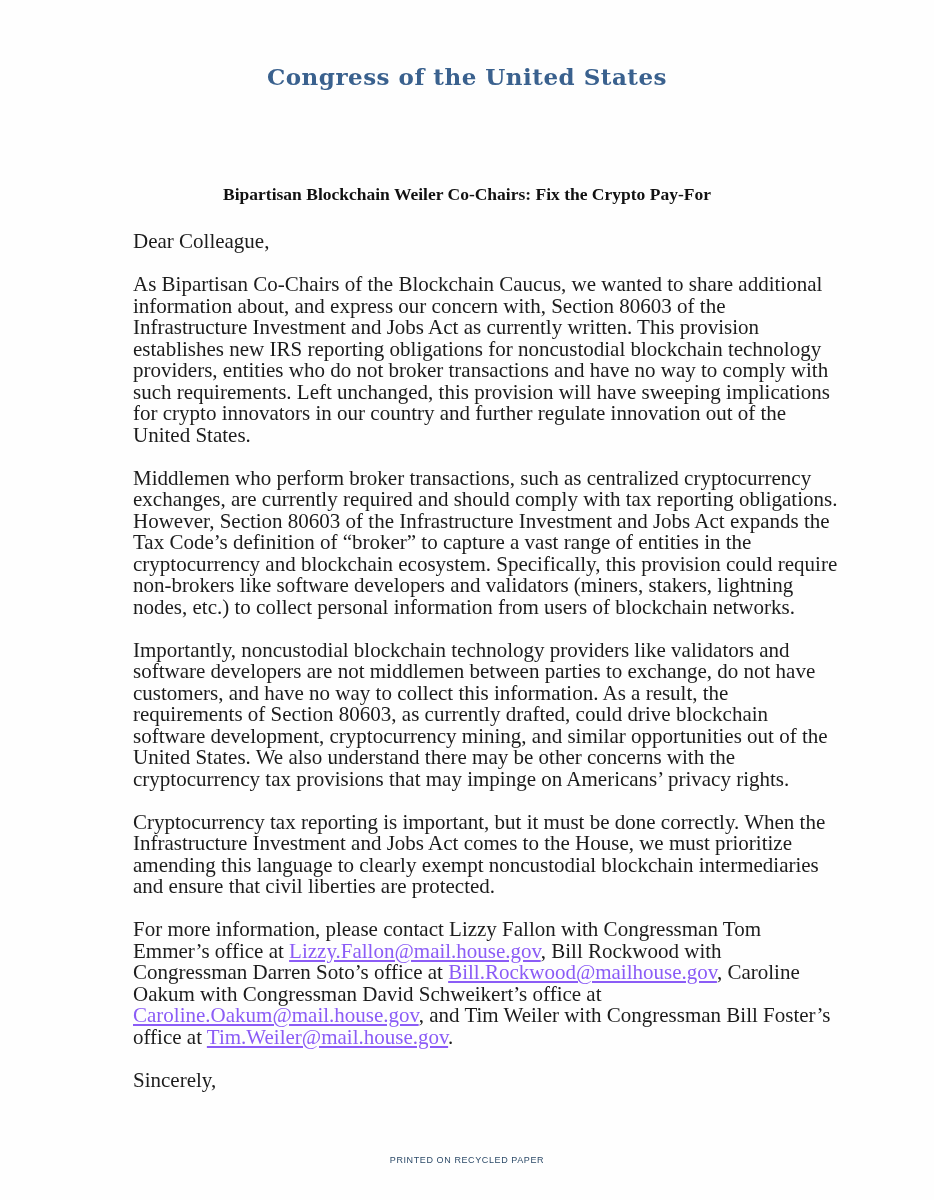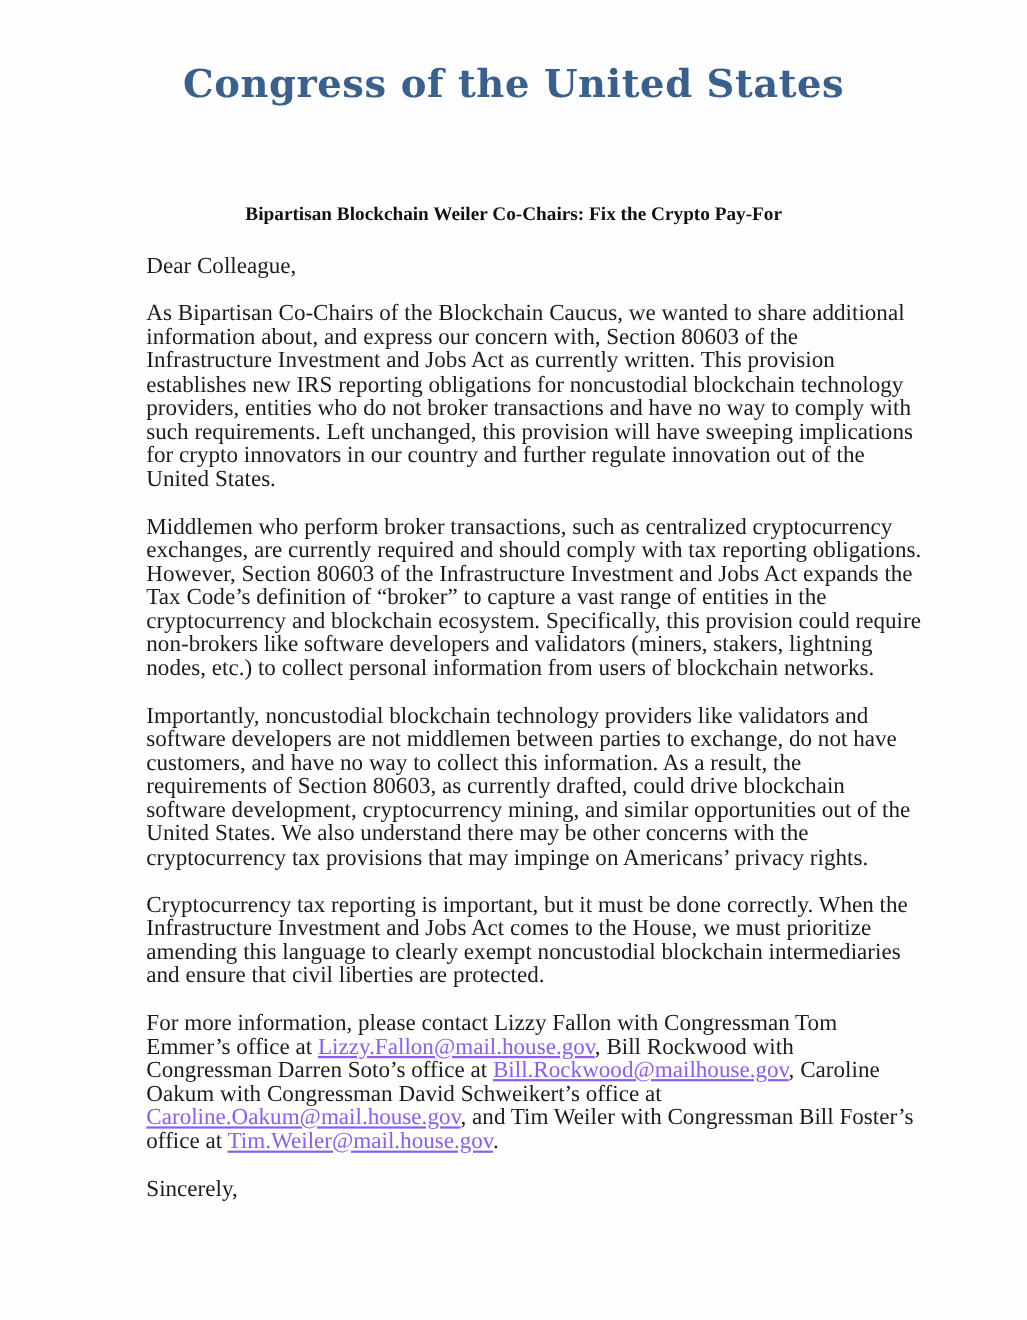--- a/index.html
+++ b/index.html
@@ -18,21 +18,21 @@
     position: absolute;
     top: 62px;
     left: 0;
     width: 100%;
     text-align: center;
     color: #3a618e;
     font-family: "DejaVu Serif", serif;
     font-weight: bold;
   }
   .letterhead-line1 {
-    font-size: 35px;
+    font-size: 23px;
     letter-spacing: 0.5px;
     line-height: 30px;
   }
   .letterhead-line2 {
     font-size: 17.5px;
     letter-spacing: 0.5px;
     line-height: 22px;
   }
   .letter-title {
     position: absolute;
@@ -88,14 +88,15 @@
 
     <div class="letter-paragraph"><span>As Bipartisan Co-Chairs of the Blockchain Caucus, we wanted to share additional information about, and express our concern with, Section 80603 of the Infrastructure Investment and Jobs Act as currently written. This provision establishes new IRS reporting obligations for noncustodial blockchain technology providers, entities who do not broker transactions and have no way to comply with such requirements. Left unchanged, this provision will have sweeping implications for crypto innovators in our country and further regulate innovation out of the United States.</span></div>
     <div class="letter-paragraph"><span>Middlemen who perform broker transactions, such as centralized cryptocurrency exchanges, are currently required and should comply with tax reporting obligations. However, Section 80603 of the Infrastructure Investment and Jobs Act expands the Tax Code’s definition of “broker” to capture a vast range of entities in the cryptocurrency and blockchain ecosystem. Specifically, this provision could require non-brokers like software developers and validators (miners, stakers, lightning nodes, etc.) to collect personal information from users of blockchain networks.</span></div>
     <div class="letter-paragraph"><span>Importantly, noncustodial blockchain technology providers like validators and software developers are not middlemen between parties to exchange, do not have customers, and have no way to collect this information. As a result, the requirements of Section 80603, as currently drafted, could drive blockchain software development, cryptocurrency mining, and similar opportunities out of the United States. We also understand there may be other concerns with the cryptocurrency tax provisions that may impinge on Americans’ privacy rights.</span></div>
     <div class="letter-paragraph"><span>Cryptocurrency tax reporting is important, but it must be done correctly. When the Infrastructure Investment and Jobs Act comes to the House, we must prioritize amending this language to clearly exempt noncustodial blockchain intermediaries and ensure that civil liberties are protected.</span></div>
     <div class="letter-paragraph"><span>For more information, please contact Lizzy Fallon with Congressman Tom Emmer’s office at </span><a class="email-link" href="mailto:Lizzy.Fallon@mail.house.gov">Lizzy.Fallon@mail.house.gov</a><span>, Bill Rockwood with Congressman Darren Soto’s office at </span><a class="email-link" href="mailto:Bill.Rockwood@mailhouse.gov">Bill.Rockwood@mailhouse.gov</a><span>, Caroline Oakum with Congressman David Schweikert’s office at </span><a class="email-link" href="mailto:Caroline.Oakum@mail.house.gov">Caroline.Oakum@mail.house.gov</a><span>, and Tim Weiler with Congressman Bill Foster’s office at </span><a class="email-link" href="mailto:Tim.Weiler@mail.house.gov">Tim.Weiler@mail.house.gov</a><span>.</span></div>
 
     <div class="closing">Sincerely,</div>
   </div>
 
+  <div class="footer-note">PRINTED ON RECYCLED PAPER</div>
 
 </div>
 
 </body></html>

